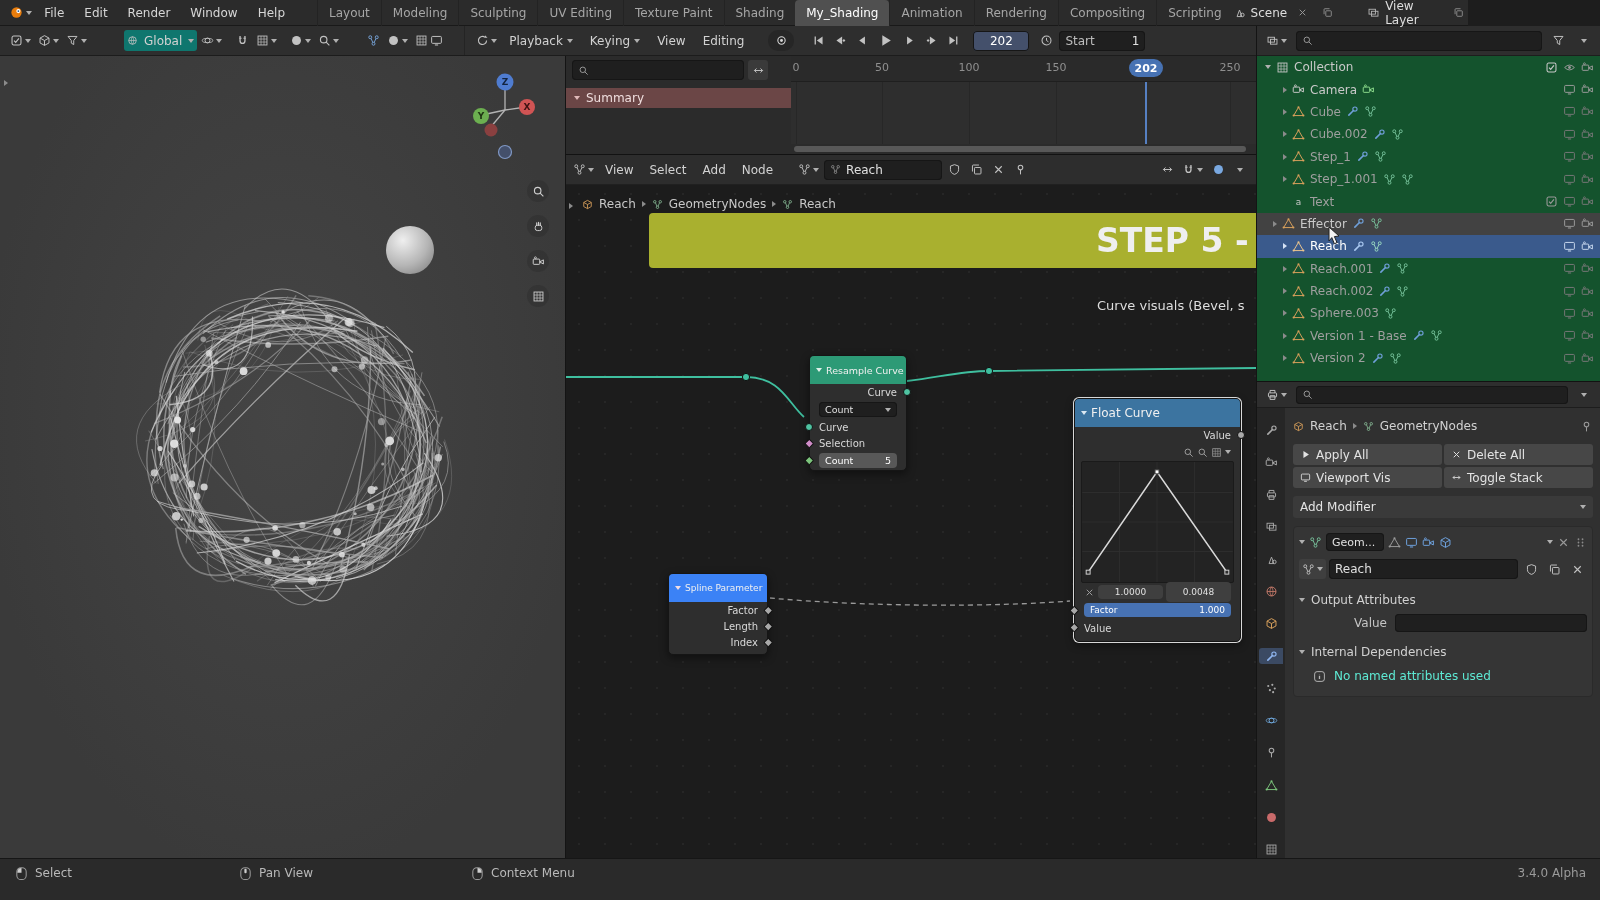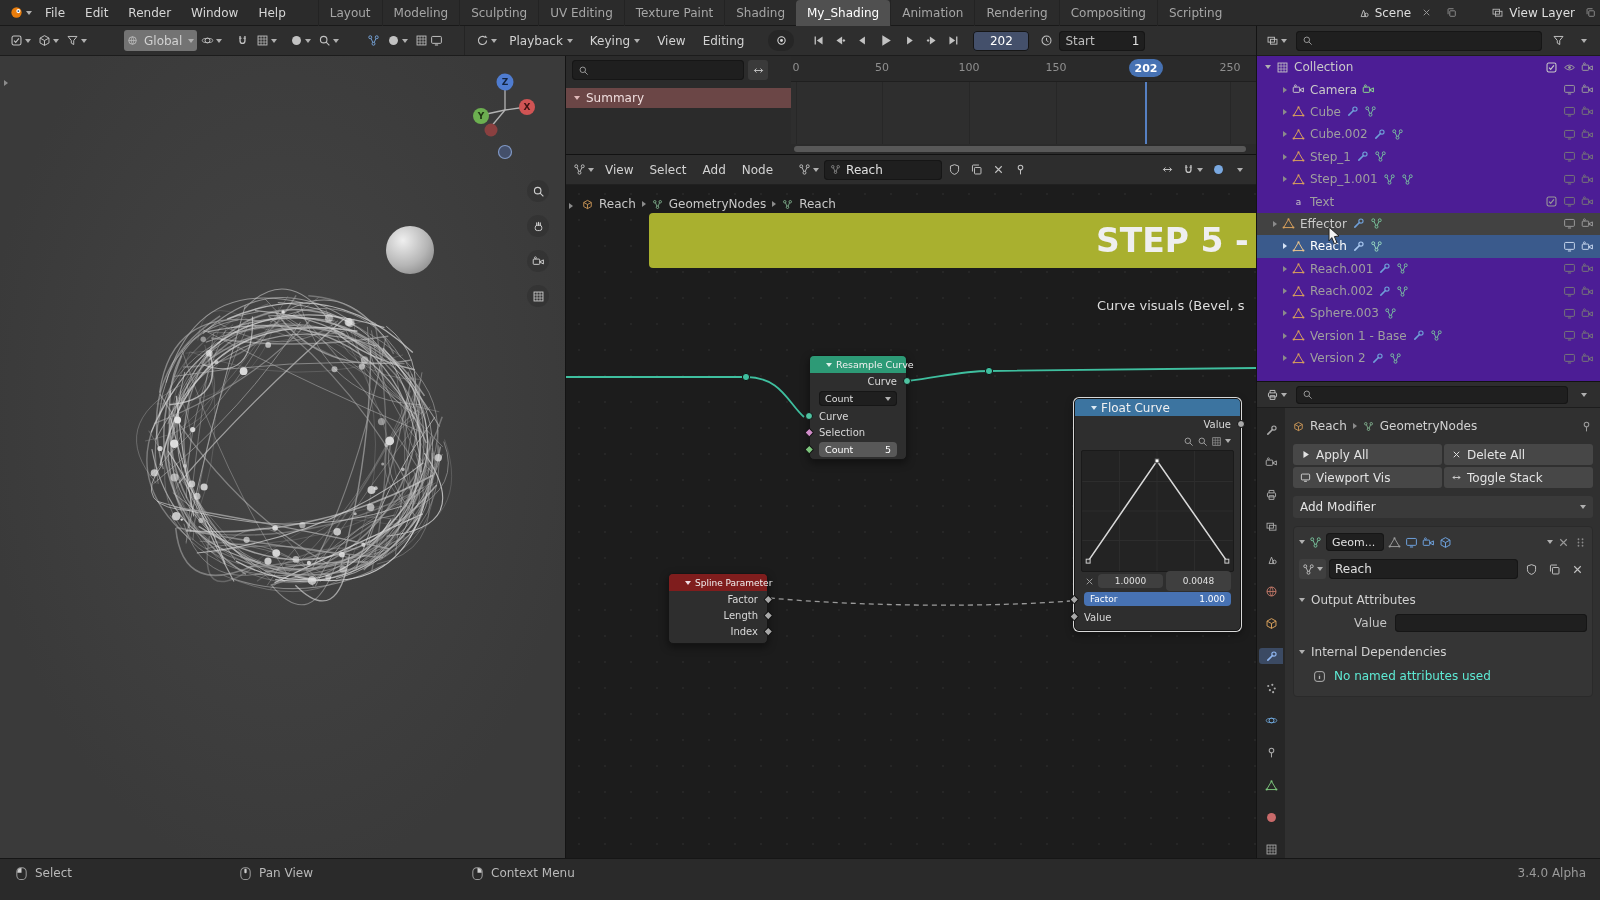--- a/index.html
+++ b/index.html
@@ -9,49 +9,49 @@
   .row{display:flex;align-items:center}
   svg.ic{width:15px;height:15px;flex:none;display:block}
   svg.ic2{width:13px;height:13px;flex:none;display:block}
   svg.ic3{width:11px;height:11px;flex:none;display:block}
   .cdn{width:0;height:0;border-left:3.5px solid transparent;border-right:3.5px solid transparent;border-top:4.5px solid #b0b0b0;flex:none}
   .crt{width:0;height:0;border-top:3.5px solid transparent;border-bottom:3.5px solid transparent;border-left:4.5px solid #8b8b8b;flex:none}
   .ibtn{height:21px;min-width:20px;padding:0 3px;display:inline-flex;align-items:center;justify-content:center;gap:2px;color:#c2c2c2;border-radius:3px}
   .dfield{background:#1f1f1f;border-radius:4px;box-shadow:inset 0 0 0 1px #161616;display:flex;align-items:center;padding:0 6px;color:#e0e0e0}
   .btn{background:#474747;border-radius:3px;display:flex;align-items:center;gap:5px;padding:0 7px;color:#e3e3e3}
   
-  #topbar{position:absolute;left:0;top:0;width:1600px;height:26px;background:#2b2b2b;border-bottom:1px solid #191919;display:flex;align-items:center;z-index:5}
+  #topbar{position:absolute;left:0;top:0;width:1468px;height:26px;background:#2b2b2b;border-bottom:1px solid #191919;display:flex;align-items:center;z-index:5}
   .tmenu{padding:0 10px;height:26px;display:flex;align-items:center;color:#d6d6d6}
   .wtabs{display:flex;height:26px;margin-left:22px}
   .wtab{padding:0 11px;color:#a6a6a6;height:26px;display:flex;align-items:center;border-left:1px solid #232323;white-space:nowrap}
   .wtab.active{background:#505050;color:#fff;border-radius:4px 4px 0 0;border-left:none}
   
   #toolbar{position:absolute;left:0;top:26px;width:1256px;height:30px;background:#2e2e2e;border-bottom:1px solid #1c1c1c;display:flex;align-items:center}
   .grp{display:flex;align-items:center;gap:1px;margin-left:7px}
   .tbtxt{color:#d2d2d2;padding:0 4px}
   .hmenu{padding:0 8px;height:100%;display:flex;align-items:center;gap:4px;color:#d2d2d2}
   
   #viewport{position:absolute;left:0;top:56px;width:565px;height:802px;background:radial-gradient(ellipse at 50% 45%,#454545,#3a3a3a 75%);overflow:hidden}
   .navbtn{position:absolute;left:527px;width:22px;height:22px;display:flex;align-items:center;justify-content:center;color:#cfcfcf;background:rgba(40,40,40,.35);border-radius:50%}
   
   #timeline{position:absolute;left:565px;top:56px;width:691px;height:99px;background:#2b2b2b;border-left:1px solid #141414;border-bottom:1px solid #121212;overflow:hidden}
   .tick{position:absolute;top:5px;transform:translateX(-50%);color:#8f8f8f;font-size:11px}
   
   #node-editor{position:absolute;left:565px;top:155px;width:691px;height:703px;background-color:#1c1c1c;background-image:radial-gradient(#262626 1px,transparent 1.3px);background-size:26px 26px;border-left:1px solid #141414;overflow:hidden}
   #ne-header{position:absolute;left:0;top:0;width:100%;height:30px;background:#2d2d2d;border-bottom:1px solid #202020;display:flex;align-items:center;z-index:4}
   .node{position:absolute;background:#2e2e2e;border:1px solid #151515;border-radius:5px;box-shadow:0 3px 8px rgba(0,0,0,.45);font-size:10px;color:#d8d8d8;z-index:2}
-  .nhead{height:17px;border-radius:4px 4px 0 0;display:flex;align-items:center;padding:0 16px;gap:4px;color:#f0f0f0}
+  .nhead{height:28px;border-radius:4px 4px 0 0;display:flex;align-items:center;padding:0 6px;gap:4px;color:#f0f0f0}
   .nrow{height:16px;display:flex;align-items:center;padding:0 9px;position:relative}
   .nrow.out{justify-content:flex-end}
   .sock{position:absolute;width:8px;height:8px;border-radius:50%;border:1px solid #101010;top:4px}
   .sock.l{left:-5px}.sock.r{right:-5px}
   .sockd{position:absolute;width:6.5px;height:6.5px;border:1px solid #101010;transform:rotate(45deg);border-radius:1px;top:5px}
   .sockd.l{left:-4px}.sockd.r{right:-4px}
   
-  #outliner{position:absolute;left:1256px;top:26px;width:344px;height:356px;background:#4c1d95;border-left:1px solid #141414;border-bottom:1px solid #121212;overflow:hidden}
+  #outliner{position:absolute;left:1256px;top:26px;width:344px;height:356px;background:#14532d;border-left:1px solid #141414;border-bottom:1px solid #121212;overflow:hidden}
   .ohead{height:30px;background:#2e2e2e;border-bottom:1px solid #1d1d1d;display:flex;align-items:center;padding:0 6px;gap:6px}
   .orow{height:22.4px;display:flex;align-items:center;gap:5px;padding-right:6px;color:#c9c9c9}
   .orow .lbl{white-space:nowrap}
   .sp{flex:1}
   #properties{position:absolute;left:1256px;top:382px;width:344px;height:476px;background:#303030;border-left:1px solid #141414;overflow:hidden}
   #ptabs{position:absolute;left:0;top:26px;width:28px;height:450px;background:#262626;display:flex;flex-direction:column;align-items:center;padding-top:14px;gap:16px}
   .ptab{width:24px;height:20px;display:flex;align-items:center;justify-content:center;color:#a9a9a9}
   .ptab.active{background:#3b4a63;border-radius:3px 0 0 3px;color:#8fb6f0}
   #pmain{position:absolute;left:28px;top:26px;width:316px;height:450px;padding:6px 8px 0 8px}
   
@@ -297,21 +297,21 @@
         <span class="cdn"></span>
       </span>
     <span class="ibtn">
         <svg class="ic2">
           <use href="#s-funnel"></use>
         </svg>
         <span class="cdn"></span>
       </span>
   </span>
   <span class="grp" style="margin-left:34px">
-    <span class="ibtn" style="background:#737373">
+    <span class="ibtn" style="background:#0f766e">
         <svg class="ic3">
           <use href="#s-globe"></use>
         </svg>
         <span class="tbtxt">Global</span>
         <span class="cdn"></span>
       </span>
     <span class="ibtn">
         <svg class="ic2">
           <use href="#s-orbit"></use>
         </svg>
@@ -943,21 +943,21 @@
         <span class="sockd l" style="background:#a8a8a8;top:6px"></span>
       </div>
     <div class="nrow" style="height:18px">
         <span>Value</span>
         <span class="sockd l" style="background:#a8a8a8"></span>
       </div>
     <div style="height:4px"></div>
   </div>
 
   <div class="node" style="left:102px;top:418px;width:100px">
-    <div class="nhead" style="background:#7f1d1d">
+    <div class="nhead" style="background:#3b82f6">
         <span class="cdn" style="border-top-color:#f0dde4"></span>
         <span style="font-size:9px;white-space:nowrap">Spline Parameter</span>
       </div>
     <div class="nrow out">
         <span>Factor</span>
         <span class="sockd r" style="background:#a8a8a8"></span>
       </div>
     <div class="nrow out">
         <span>Length</span>
         <span class="sockd r" style="background:#a8a8a8"></span>

